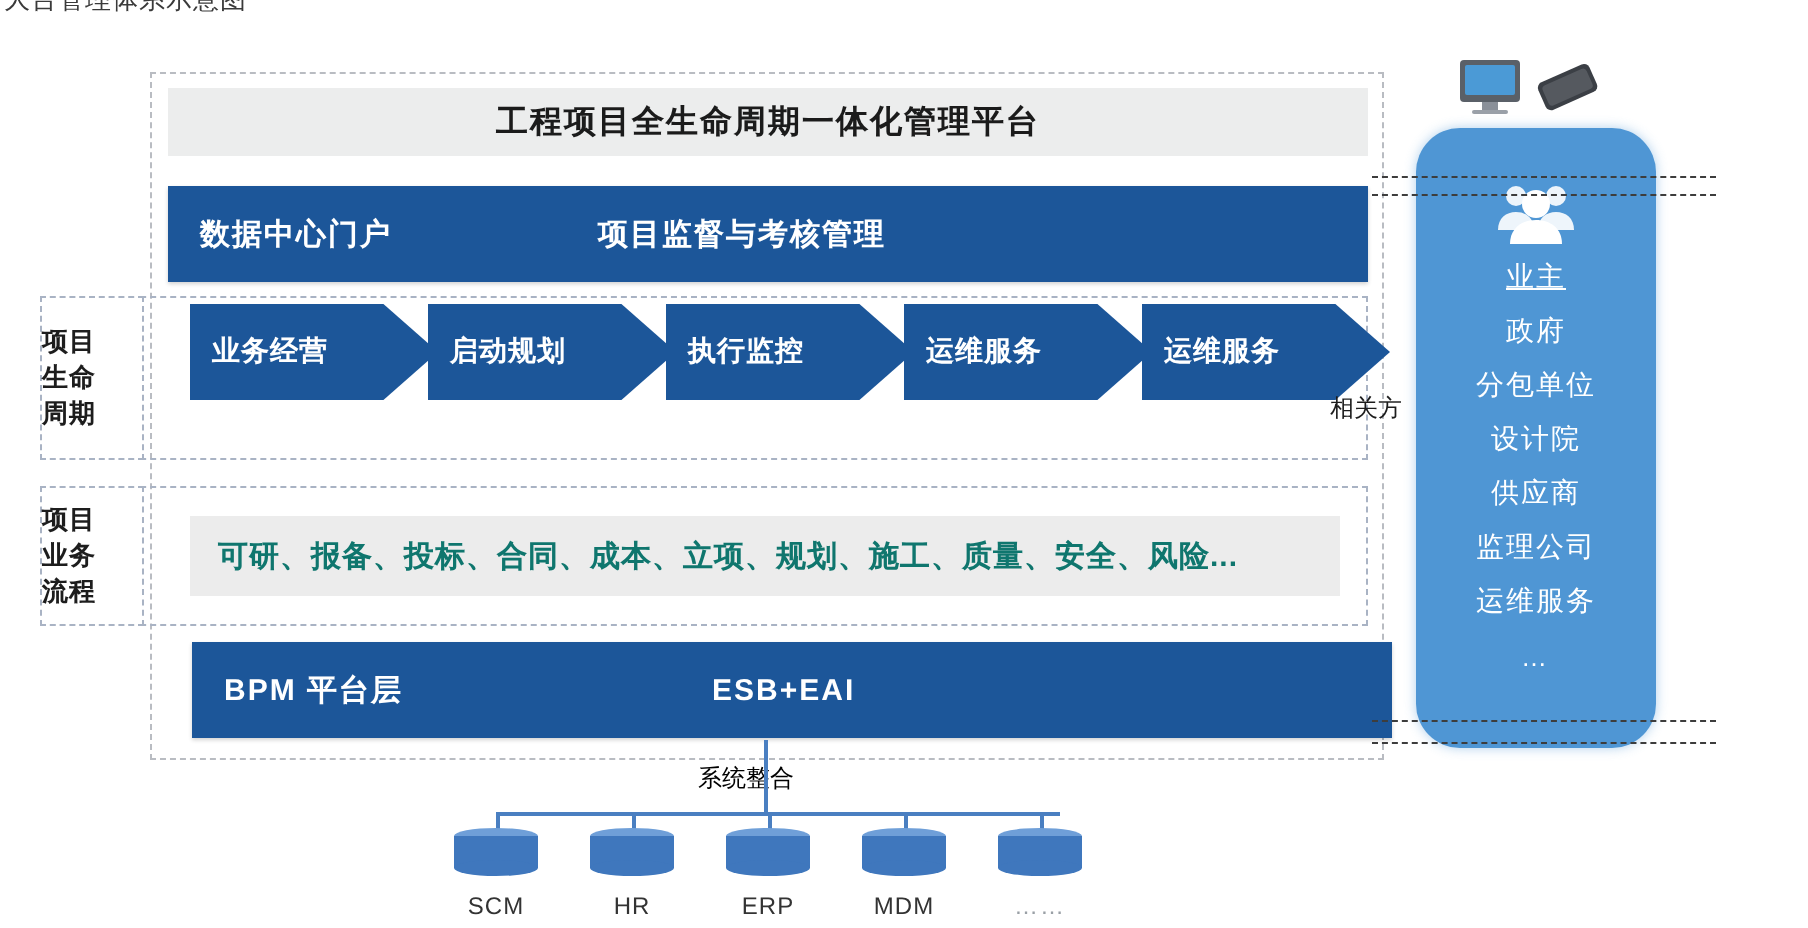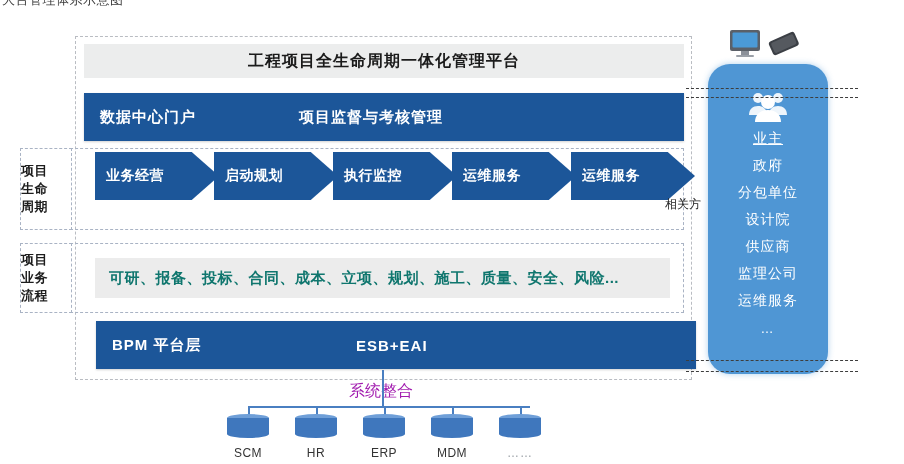--- a/index.html
+++ b/index.html
@@ -128,21 +128,21 @@
   .conn-2{left:686px;top:97px;width:172px;}
   .conn-3{left:686px;top:360px;width:172px;}
   .conn-4{left:686px;top:371px;width:172px;}
 
   
   .device-area{position:absolute;left:728px;top:28px;width:80px;height:34px;}
 
   
   .sys-label{
     position:absolute;left:349px;top:381px;
-    font-size:16px;color:#a21caf;white-space:nowrap;
+    font-size:12px;color:#000000;white-space:nowrap;
   }
   .db-area{position:absolute;left:215px;top:392px;width:360px;height:70px;}
   .db-col{position:absolute;top:22px;width:46px;text-align:center;}
   .db-col .cyl{position:relative;width:42px;height:24px;margin:0 auto;}
   .db-col .cyl .top{
     position:absolute;left:0;top:0;width:42px;height:8px;border-radius:50%;
     background:#6f9fd8;
   }
   .db-col .cyl .body{
     position:absolute;left:0;top:4px;width:42px;height:16px;background:#3f77bd;

